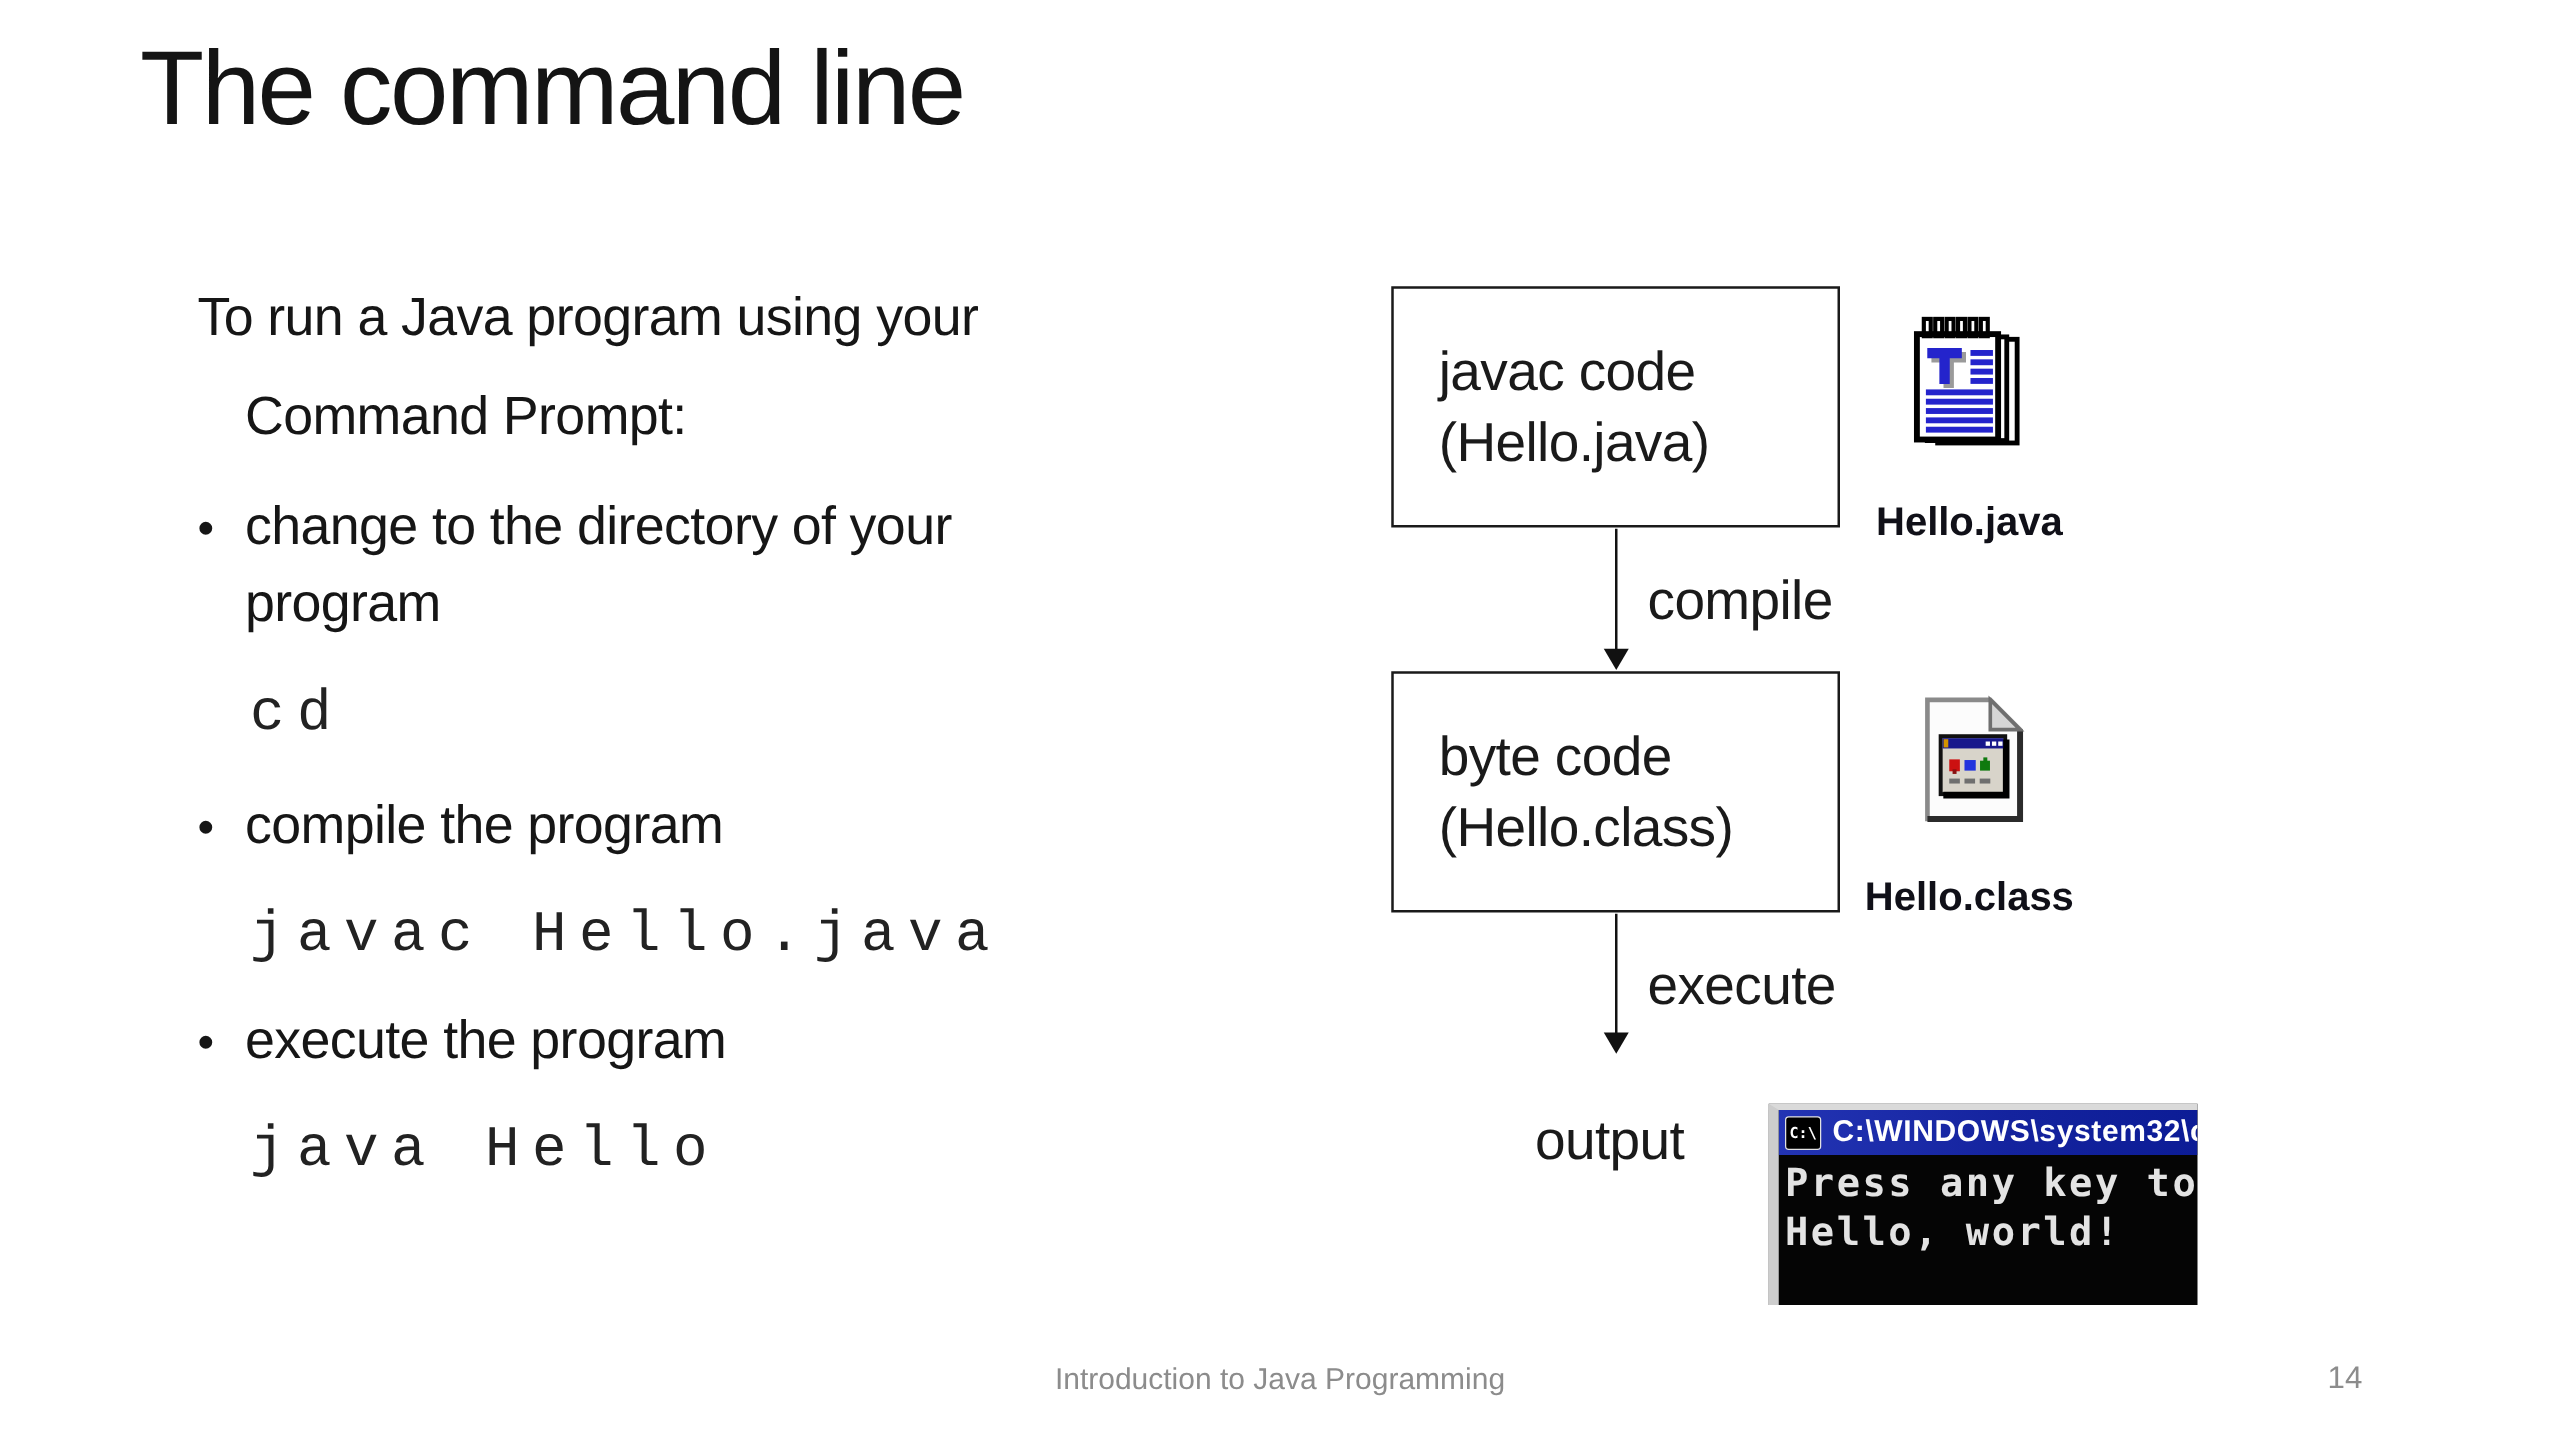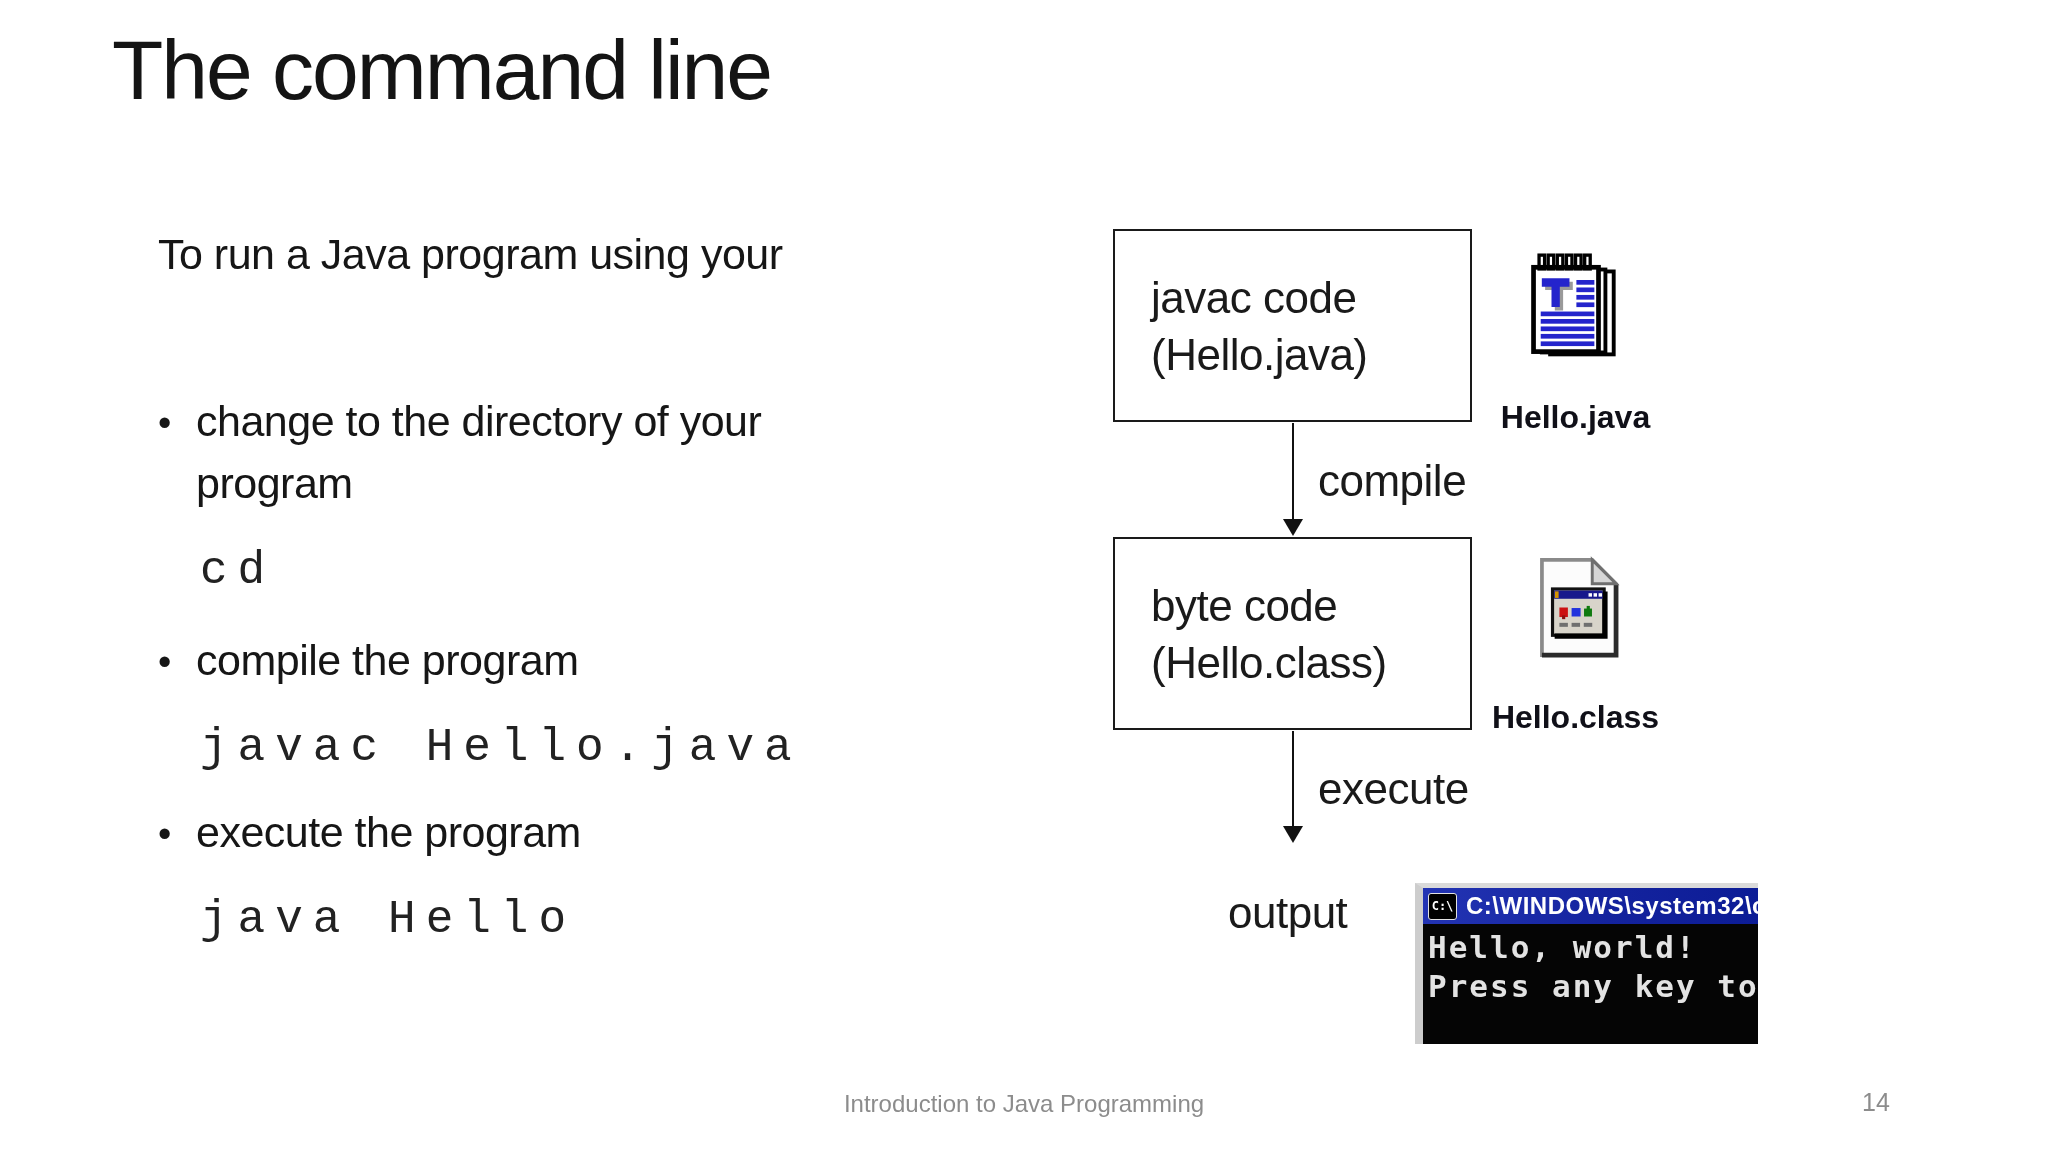--- a/index.html
+++ b/index.html
@@ -40,20 +40,21 @@
   .footer-text { font-size:24px; color:#8c8c8c; white-space:nowrap; }
 </style>
 </head>
 <body>
 
 <div id="slide">
 
   <div class="abs slide-title" style="left:112px; top:22px;">The command line</div>
 
   <div class="abs body-line" style="left:158px; top:230px;">To run a Java program using your</div>
+  <div class="abs body-line" style="left:196px; top:309px;">Command Prompt:</div>
 
   <div class="abs body-line bullet-line" style="left:158px; top:397px;">
     <span class="dot">•</span>
       <span>change to the directory of your</span>
   </div>
   <div class="abs body-line" style="left:196px; top:459px;">program</div>
   <div class="abs code-line" style="left:200px; top:545px;">cd</div>
 
   <div class="abs body-line bullet-line" style="left:158px; top:636px;">
     <span class="dot">•</span>
@@ -146,21 +147,21 @@
     </svg>
   </div>
   <div class="abs icon-label" style="left:1488px; top:678px; width:175px;">Hello.class</div>
 
   <div class="abs console" style="left:1415px; top:883px; width:343px; height:161px;">
     <div class="console-titlebar">
       <div class="cmd-ic">C:\</div>
       <div class="console-title">C:\WINDOWS\system32\cm</div>
     </div>
     <div class="console-body">
+      <div class="cline">Press any key to</div>
       <div class="cline">Hello, world!</div>
-      <div class="cline">Press any key to</div>
     </div>
   </div>
 
   <div class="abs footer-text" style="left:50%; transform:translateX(-50%); top:1090px;">Introduction to Java Programming</div>
   <div class="abs footer-text" style="left:1862px; top:1088px; font-size:25px;">14</div>
 
 </div>
 
 </body></html>

